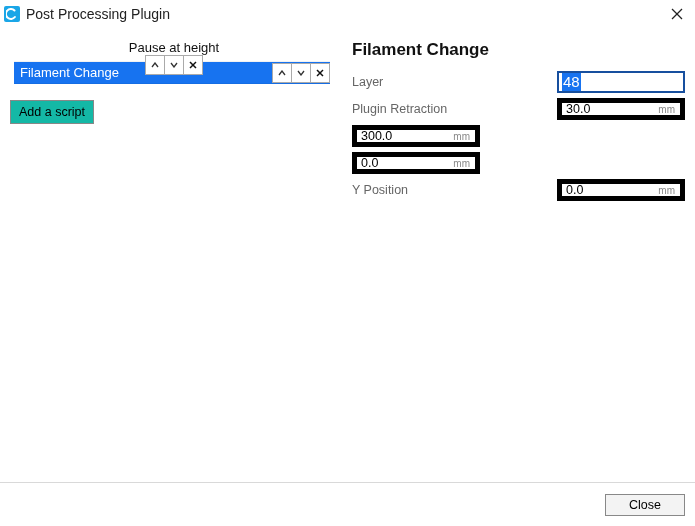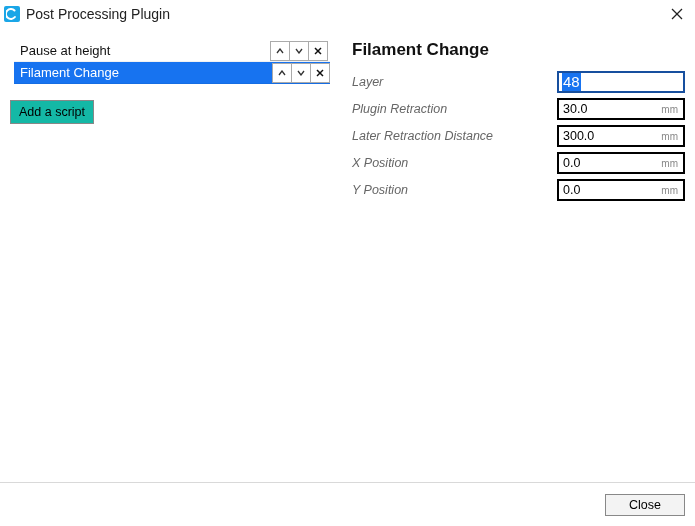--- a/index.html
+++ b/index.html
@@ -70,44 +70,44 @@
     width:20px; height:20px;
     border:1px solid #aaa;
     background:#fff;
     display:inline-flex; align-items:center; justify-content:center;
     font-size:11px; color:#111;
     margin-left:-1px;
     cursor:pointer;
   }
   .mini-btn:first-child { margin-left:0; }
   .mini-btn svg { display:block; }
-  .script-row:not(.selected) { padding-right: 2px; }
+  .script-row:not(.selected) { padding-right: 2px; flex-direction: column; }
   .script-row.selected .mini-btn { background:#fff; }
 
   .add-btn {
     margin-top: 16px; margin-left: 0px;
     display:inline-flex; align-items:center; justify-content:center;
     height:24px; padding:0 8px;
     border:1px solid #888; background:#14b8a6;
     font-size:12.5px; cursor:pointer;
   }
 
   
   .form-title { margin: 0 0 10px 0; font-size:17px; font-weight:700; }
   .form-row {
     display:flex; align-items:center;
     height:24px; margin-bottom:3px;
   }
   .form-row .flabel {
-    flex:1; color:#666; font-size:12.5px;font-style:italic;
+    flex:1; color:#666; font-size:12.5px;
   }
   .input-wrap {
     position:relative;
     width: 128px; height:22px;
-    border:2px solid #000000;
+    border:5px solid #000000;
     display:flex; align-items:center;
     background:#fff;
   }
   .input-wrap.focused { border:2px solid #174f9e; }
   .input-wrap input {
     flex:1; min-width:0;
     border:none; outline:none;
     font-size:12.5px; padding:0 4px;
     background:transparent;
   }
@@ -222,29 +222,27 @@
 
       <div class="form-row">
         <span class="flabel">Plugin Retraction</span>
         <span class="input-wrap">
           <input value="30.0" style="">
           <span class="unit">mm</span>
         </span>
       </div>
 
       <div class="form-row">
-        <span class="flabel">Later Retraction Distance</span>
         <span class="input-wrap">
           <input value="300.0" style="">
           <span class="unit">mm</span>
         </span>
       </div>
 
       <div class="form-row">
-        <span class="flabel">X Position</span>
         <span class="input-wrap">
           <input value="0.0" style="">
           <span class="unit">mm</span>
         </span>
       </div>
 
       <div class="form-row">
         <span class="flabel">Y Position</span>
         <span class="input-wrap">
           <input value="0.0" style="">

